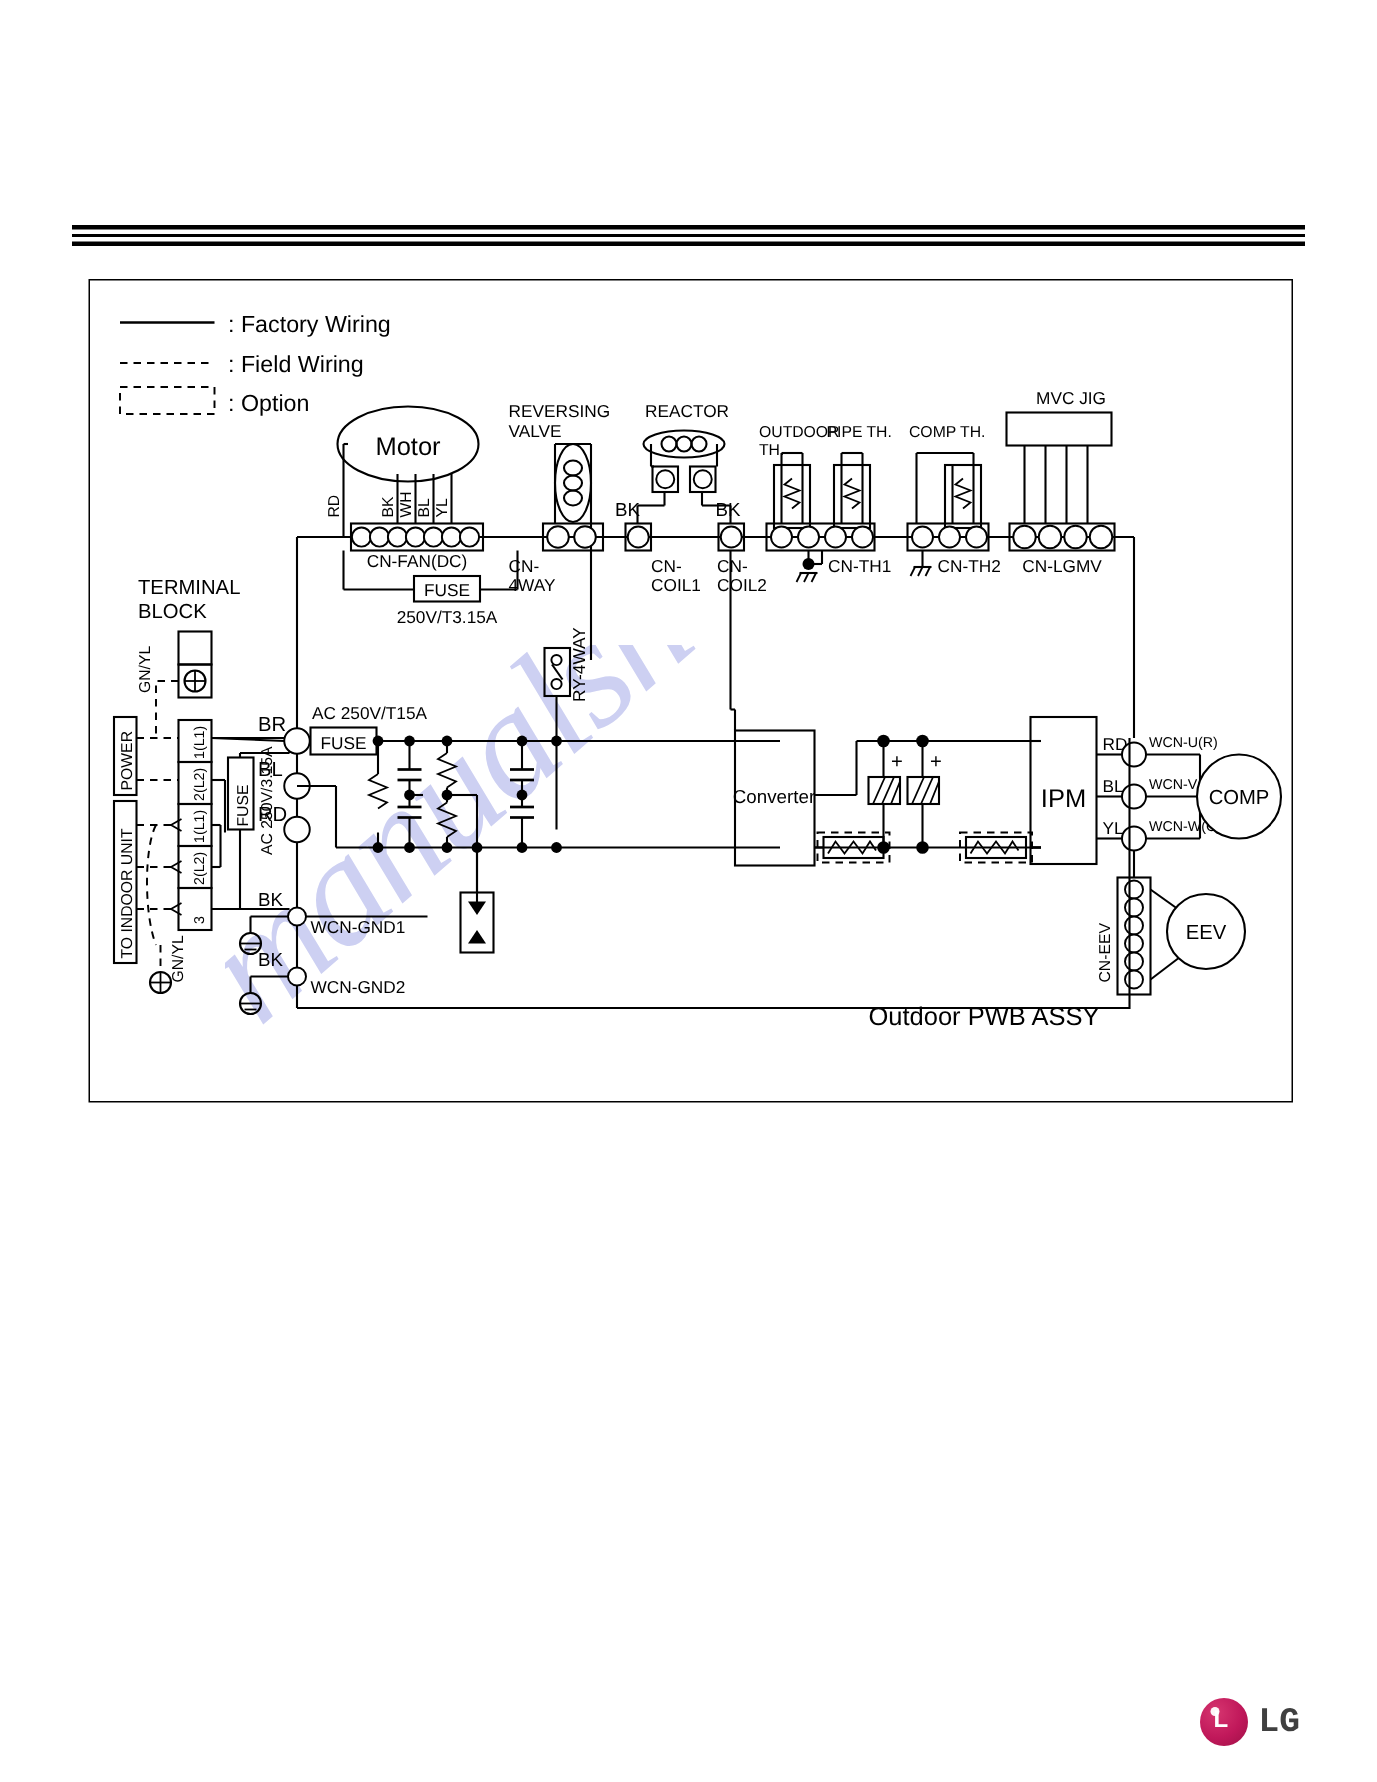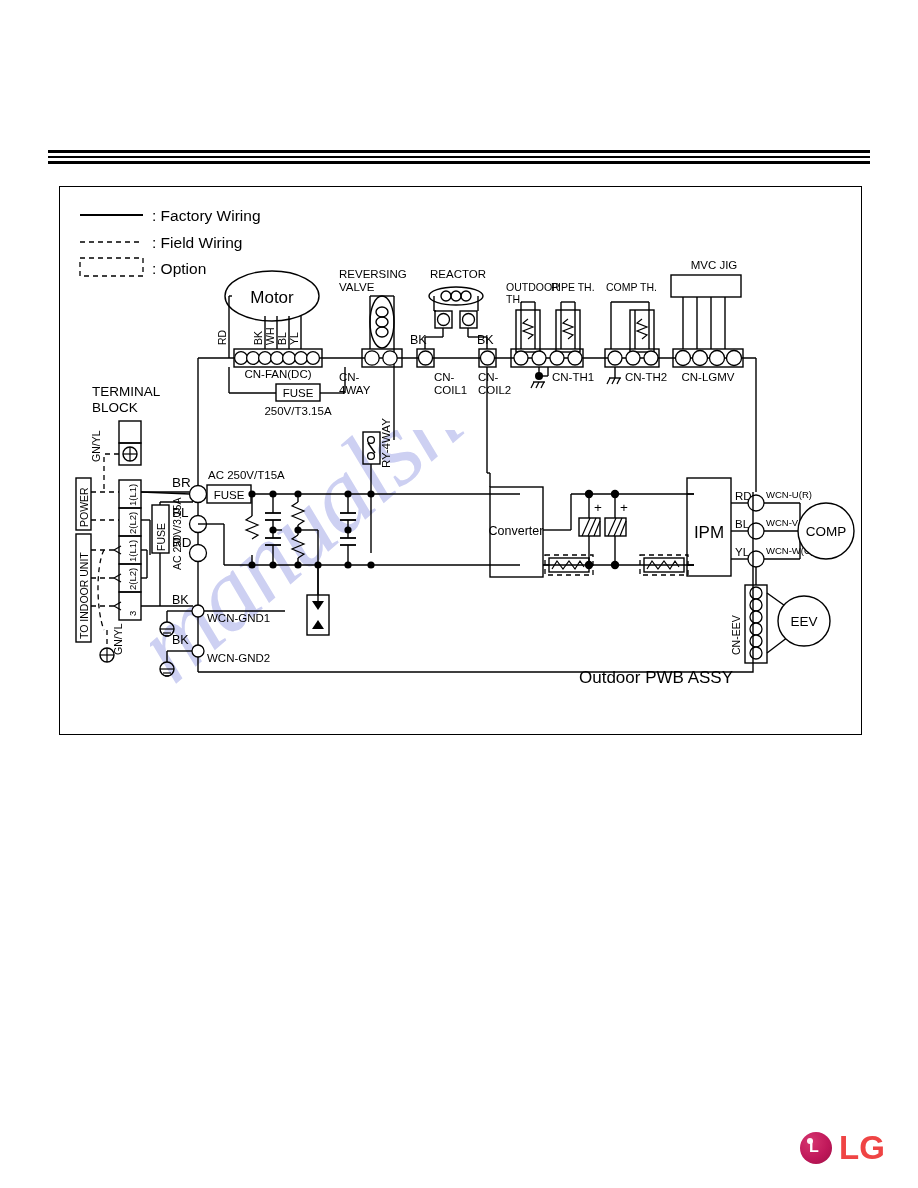--- a/index.html
+++ b/index.html
@@ -30,21 +30,21 @@
   
   #lg{position:absolute;left:800px;top:1128px;width:92px;height:40px;
       display:flex;align-items:center;gap:7px;}
   #lgmark{width:32px;height:32px;border-radius:50%;
       background:radial-gradient(circle at 34% 30%, #d6356f 0%, #c0185a 55%, #9e1046 100%);
       position:relative;}
   #lgmark .dot{position:absolute;left:7px;top:6px;width:6px;height:6px;
       border-radius:50%;background:#fff;opacity:.95;}
   #lgmark .ltr{position:absolute;left:9px;top:7px;color:#fff;
       font-size:16px;line-height:16px;font-weight:bold;}
-  #lgtext{font-size:33px;font-weight:bold;color:#ef4444;letter-spacing:0px;}
+  #lgtext{font-size:23px;font-weight:bold;color:#404040;letter-spacing:0px;font-family:Liberation Mono, monospace;}
 </style>
 </head>
 <body>
 
 <div id="page">
 
   <div class="rule r1"></div>
   <div class="rule r2"></div>
   <div class="rule r3"></div>
 

